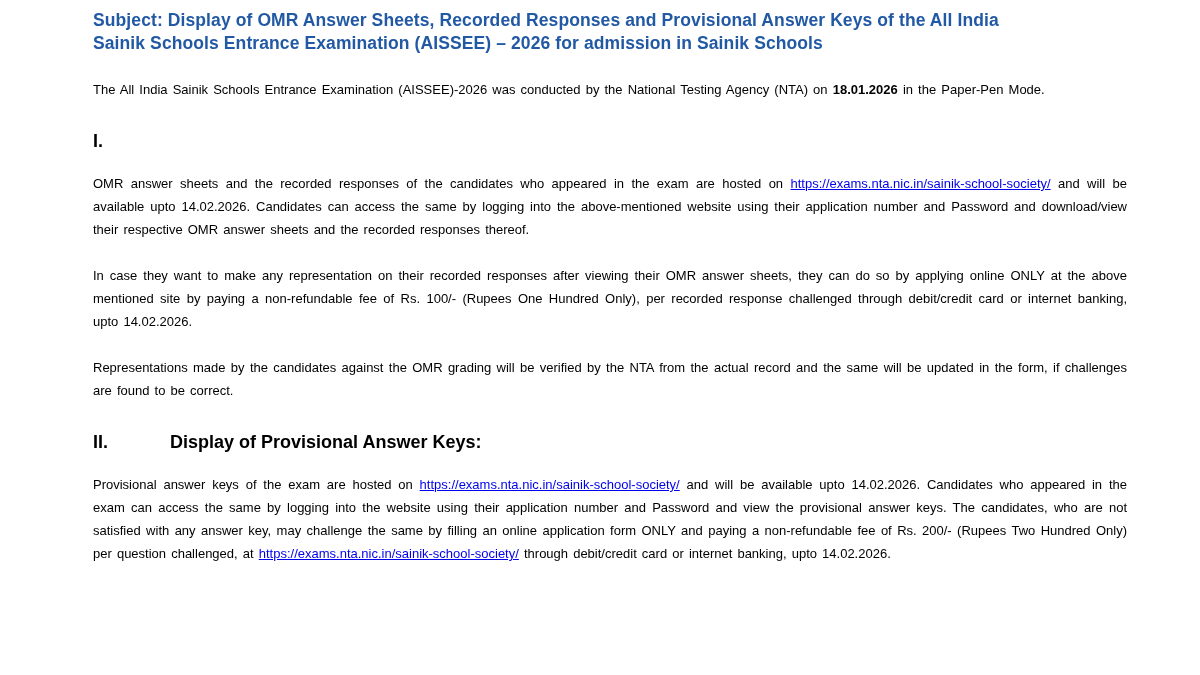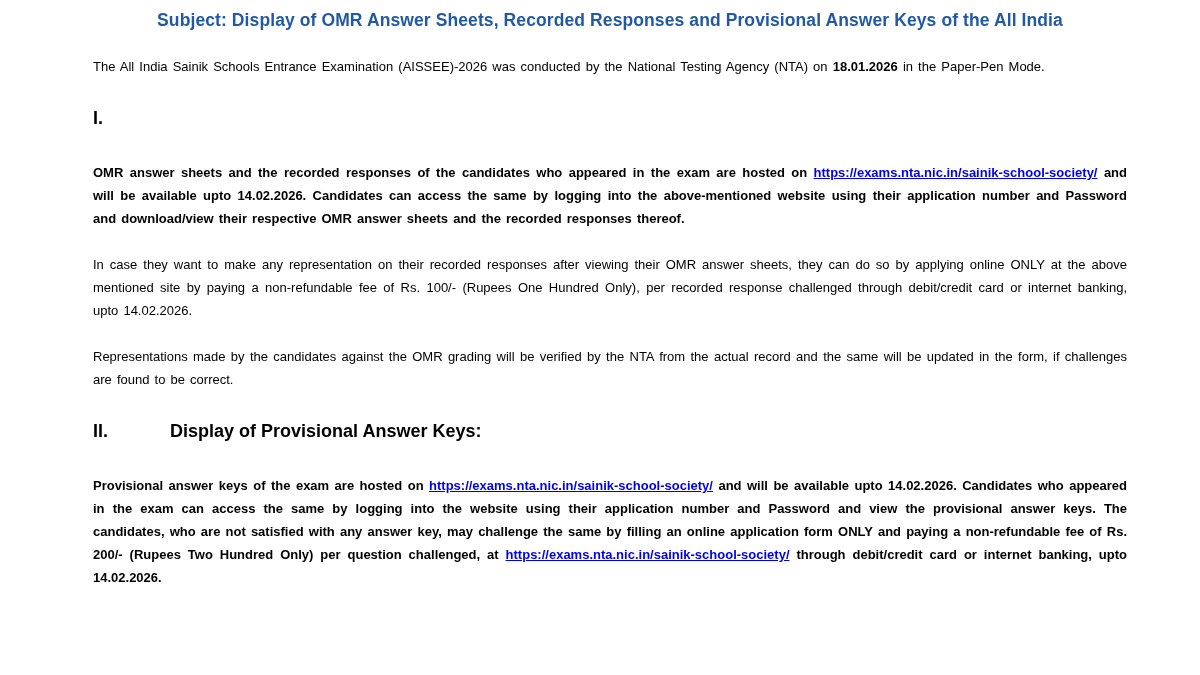--- a/index.html
+++ b/index.html
@@ -11,21 +11,21 @@
     width: 1200px;
     height: 675px;
     overflow: hidden;
     font-family: "Liberation Sans", sans-serif;
     color: #000000;
   }
   .page {
     padding: 9px 73px 0 93px;
   }
   .subject {
-    text-align: center;
+    text-align: left;
     font-weight: bold;
     font-size: 17.5px;
     line-height: 23px;
     letter-spacing: 0.1px;
   }
   .body-para {
     text-align: justify;
     font-size: 13px;
     line-height: 23px;
     word-spacing: 1.5px;
@@ -37,38 +37,38 @@
     font-weight: bold;
     font-size: 18px;
     line-height: 22px;
     margin-top: 29px;
   }
   .section-heading .numeral {
     width: 77px;
     flex-shrink: 0;
   }
   .section-heading + .body-para {
-    margin-top: 32px;
-    font-weight: bold;
+    margin-top: 20px;
   }
   .bold {
     font-weight: bold;
   }
   a.doc-link {
     color: #0000EE;
     text-decoration: underline;
   }
 </style>
 </head>
 <body>
 
 <div class="page">
 
   <div class="subject" style="color: rgb(33, 89, 165);">
     <div>Subject: Display of OMR Answer Sheets, Recorded Responses and Provisional Answer Keys of the All India</div>
+    <div>Sainik Schools Entrance Examination (AISSEE) – 2026 for admission in Sainik Schools</div>
   </div>
 
   <p class="body-para"><span>The All India Sainik Schools Entrance Examination (AISSEE)-2026 was conducted by the National Testing Agency (NTA) on </span><span class="bold">18.01.2026</span><span> in the Paper-Pen Mode.</span></p>
 
   <div class="section-heading">
     <span class="numeral">I.</span>
   </div>
 
   <p class="body-para"><span>OMR answer sheets and the recorded responses of the candidates who appeared in the exam are hosted on </span><a href="#" class="doc-link" style="color: rgb(0, 0, 238);">https://exams.nta.nic.in/sainik-school-society/</a><span> and will be available upto 14.02.2026. Candidates can access the same by logging into the above-mentioned website using their application number and Password and download/view their respective OMR answer sheets and the recorded responses thereof.</span></p>
 

